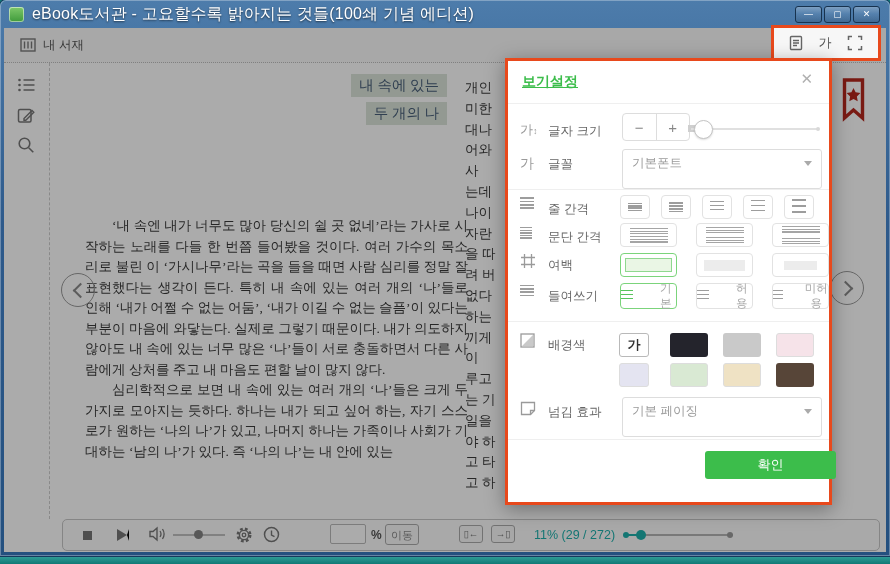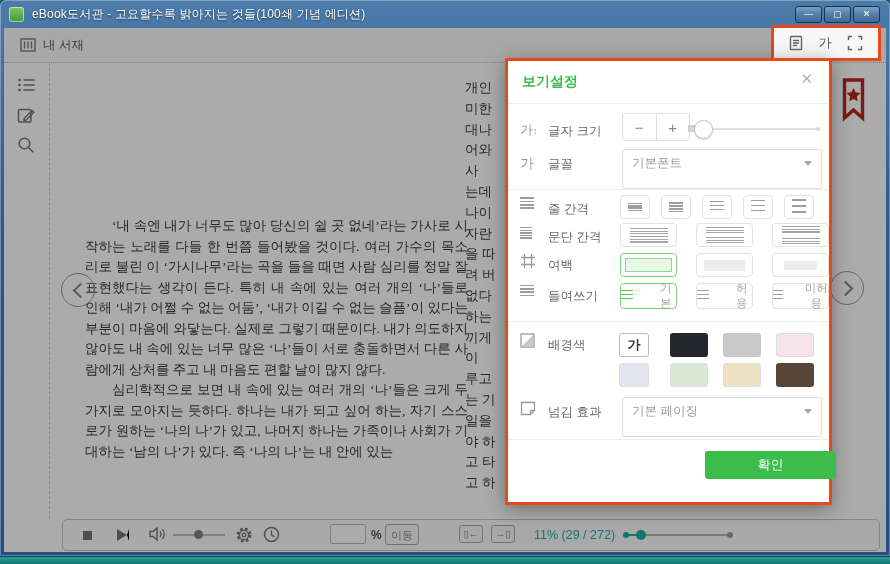--- a/index.html
+++ b/index.html
@@ -12,21 +12,21 @@
   .taskbar{position:absolute;left:0;bottom:0;width:890px;height:10px;
     background:linear-gradient(#3aa9a2,#117a76);}
   
   .win{position:absolute;left:0;top:0;width:890px;height:556px;
     border-radius:6px 6px 0 0;
     background:linear-gradient(#4d7cab,#2e5a8b 40%,#24507f);
     box-shadow:inset 0 0 0 1px rgba(255,255,255,.3),0 0 0 1px #16395c;}
   .titlebar{position:absolute;left:0;top:0;width:100%;height:28px;display:flex;align-items:center;}
   .appicon{width:15px;height:15px;margin:0 8px 0 9px;border-radius:3px;
     background:linear-gradient(#7ec86a,#3f9a3b);box-shadow:inset 0 0 0 1px rgba(255,255,255,.5);}
-  .wtitle{color:#fff;font-size:12px;text-shadow:0 1px 2px rgba(0,0,0,.6);letter-spacing:.2px;}
+  .wtitle{color:#fff;font-size:16px;text-shadow:0 1px 2px rgba(0,0,0,.6);letter-spacing:.2px;}
   .winbtns{margin-left:auto;margin-right:10px;display:flex;gap:2px;}
   .wb{width:27px;height:17px;border:1px solid #17324e;border-radius:3px;
     background:linear-gradient(rgba(255,255,255,.28),rgba(255,255,255,.06) 45%,rgba(0,0,0,.12));
     color:#fff;font-size:9px;line-height:14px;text-align:center;padding:0;cursor:pointer;}
   
   .client{position:absolute;left:4px;top:28px;width:882px;height:524px;background:#fff;overflow:hidden;}
   .apptoolbar{position:absolute;left:0;top:0;width:882px;height:34px;background:#fbfbfb;
     border-bottom:1px dotted #bfbfbf;display:flex;align-items:center;}
   .libbtn{display:flex;align-items:center;gap:7px;margin-left:16px;color:#555;font-size:12.5px;}
   
@@ -170,20 +170,24 @@
         </svg>
       </span>
       <span class="side-ic" style="top:73px">
         <svg width="19" height="19" viewBox="0 0 19 19">
           <circle cx="7.5" cy="7.5" r="5.3" fill="none" stroke="#777" stroke-width="1.6"></circle>
           <path d="M11.7 11.7l4.6 4.6" stroke="#777" stroke-width="1.6"></path>
         </svg>
       </span>
     </div>
 
+    <div class="chapter">
+      <span>내 속에 있는</span><br>
+      <span>두 개의 나</span>
+    </div>
 
     <div class="bodytext">
       <p>‘내 속엔 내가 너무도 많아 당신의 쉴 곳 없네’라는 가사로 시작하는 노래를 다들 한 번쯤 들어봤을 것이다. 여러 가수의 목소리로 불린 이 ‘가시나무’라는 곡을 들을 때면 사람 심리를 정말 잘 표현했다는 생각이 든다. 특히 내 속에 있는 여러 개의 ‘나’들로 인해 ‘내가 어쩔 수 없는 어둠’, ‘내가 이길 수 없는 슬픔’이 있다는 부분이 마음에 와닿는다. 실제로 그렇기 때문이다. 내가 의도하지 않아도 내 속에 있는 너무 많은 ‘나’들이 서로 충돌하면서 다른 사람에게 상처를 주고 내 마음도 편할 날이 많지 않다.</p>
       <p>심리학적으로 보면 내 속에 있는 여러 개의 ‘나’들은 크게 두 가지로 모아지는 듯하다. 하나는 내가 되고 싶어 하는, 자기 스스로가 원하는 ‘나의 나’가 있고, 나머지 하나는 가족이나 사회가 기대하는 ‘남의 나’가 있다. 즉 ‘나의 나’는 내 안에 있는</p>
     </div>
 
     <div class="fragcol">개인
 미한
 대나
 어와
@@ -272,21 +276,21 @@
     <span class="ga-glyph">가</span>
   </span>
   <span class="tic">
     <svg width="16" height="16" viewBox="0 0 16 16">
       <path d="M1.5 5V1.5H5 M11 1.5h3.5V5 M14.5 11v3.5H11 M5 14.5H1.5V11" fill="none" stroke="#666" stroke-width="1.5"></path>
     </svg>
   </span>
 </div>
 
 <div class="panel" style="border-color: rgb(232, 73, 28);">
-  <span class="abs ptitle" style="color: rgb(60, 189, 75);">보기설정</span>
+  <span class="abs ptitle" style="color: rgb(60, 189, 75); text-decoration: underline;">보기설정</span>
   <button class="abs pclose">✕</button>
   <span class="abs pdiv" style="top:42px"></span>
 
   <span class="abs picon" style="top:60px;font-size:13px"><span>가</span><span style="font-size:9px">↕</span></span>
   <span class="abs plabel" style="top:62px">글자 크기</span>
   <span class="abs stepper">
     <button>−</button>
     <button>+</button>
   </span>
   <span class="abs fslider">

